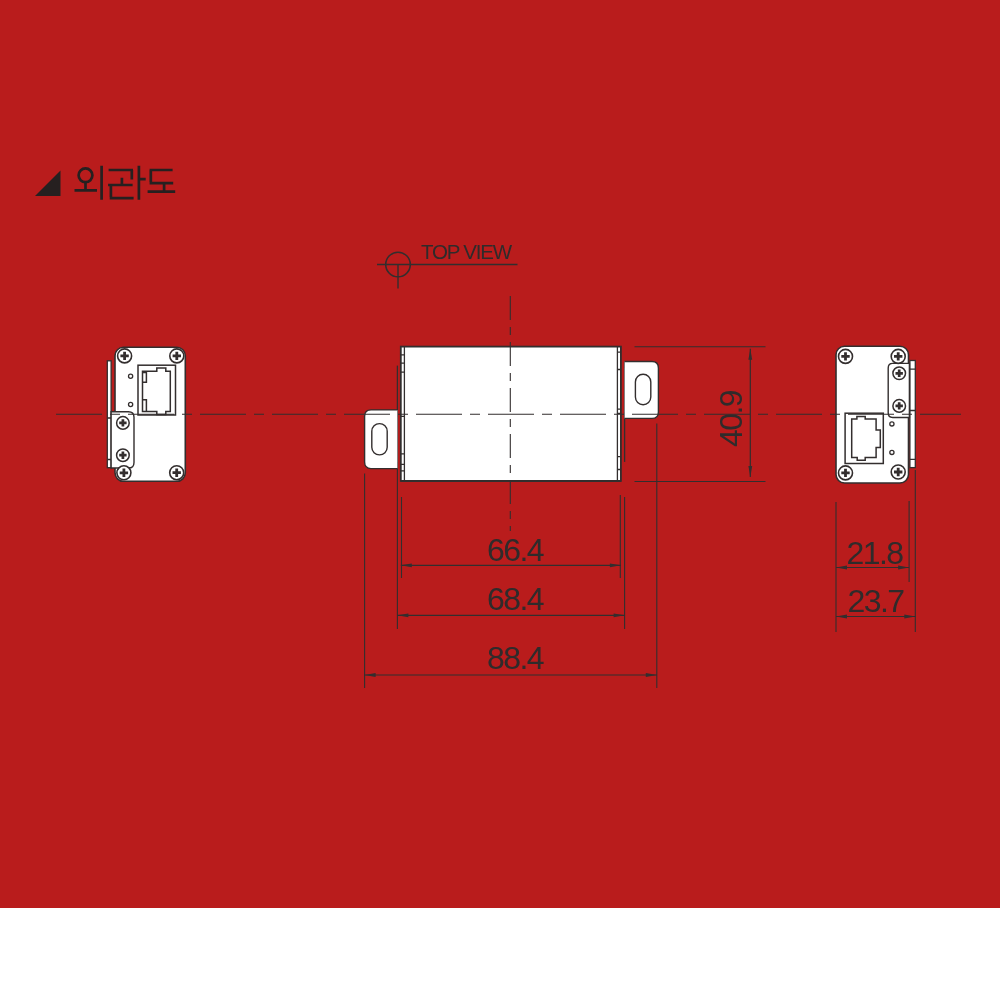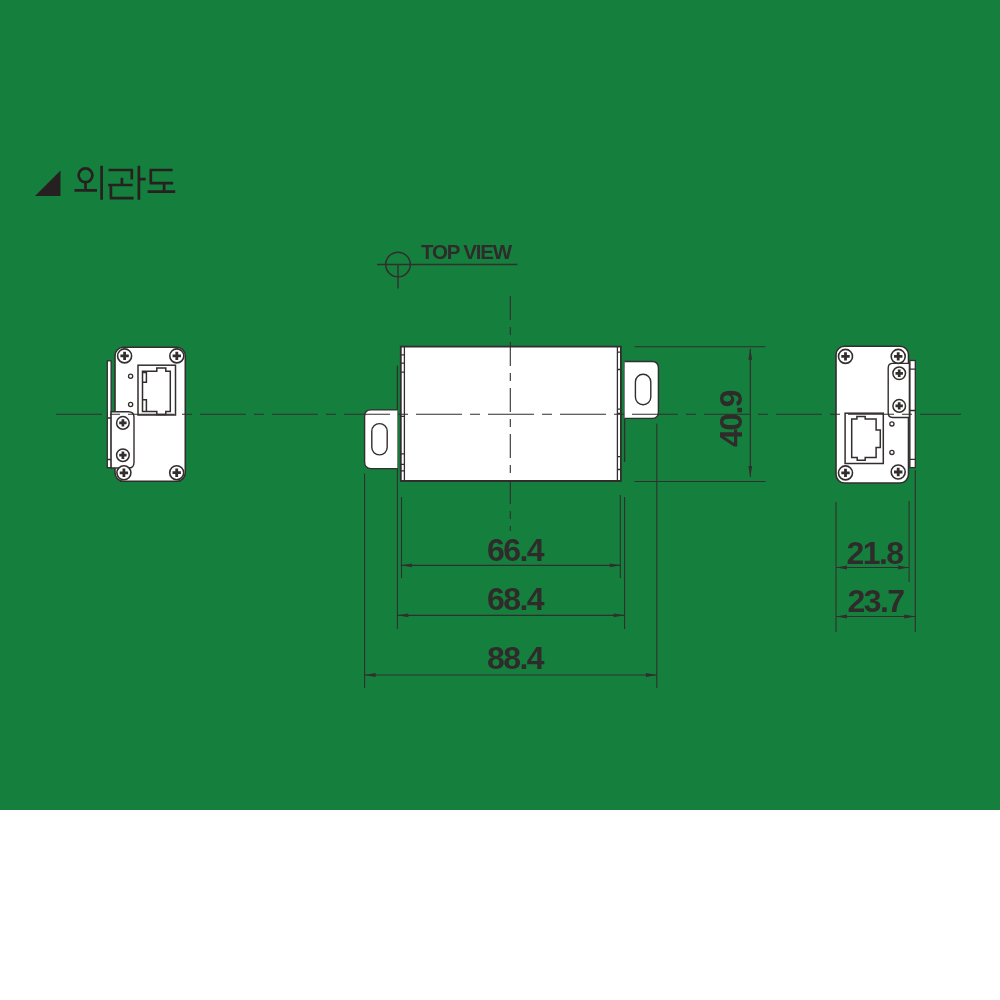--- a/index.html
+++ b/index.html
@@ -1,16 +1,16 @@
 <!DOCTYPE html>
 <html><head>
 <meta charset="utf-8">
 <style>
   html,body{margin:0;padding:0;background:#ffffff;}
-  #page{position:relative;width:1000px;height:810px;background:#15803d;overflow:hidden;font-weight:bold;}
+  #page{position:relative;width:1000px;height:908px;background:#b91c1c;overflow:hidden;}
   svg{position:absolute;left:0;top:0;}
   text{font-family:"Liberation Sans",sans-serif;fill:#2f2b2b;}
   .dim{font-size:32px;letter-spacing:-1.6px;}
 </style>
 </head>
 <body>
 <div id="page">
 <svg width="1000" height="1000" viewBox="0 0 1000 1000" fill="none" stroke-linecap="butt">
 <g stroke="#332e2e">
 

